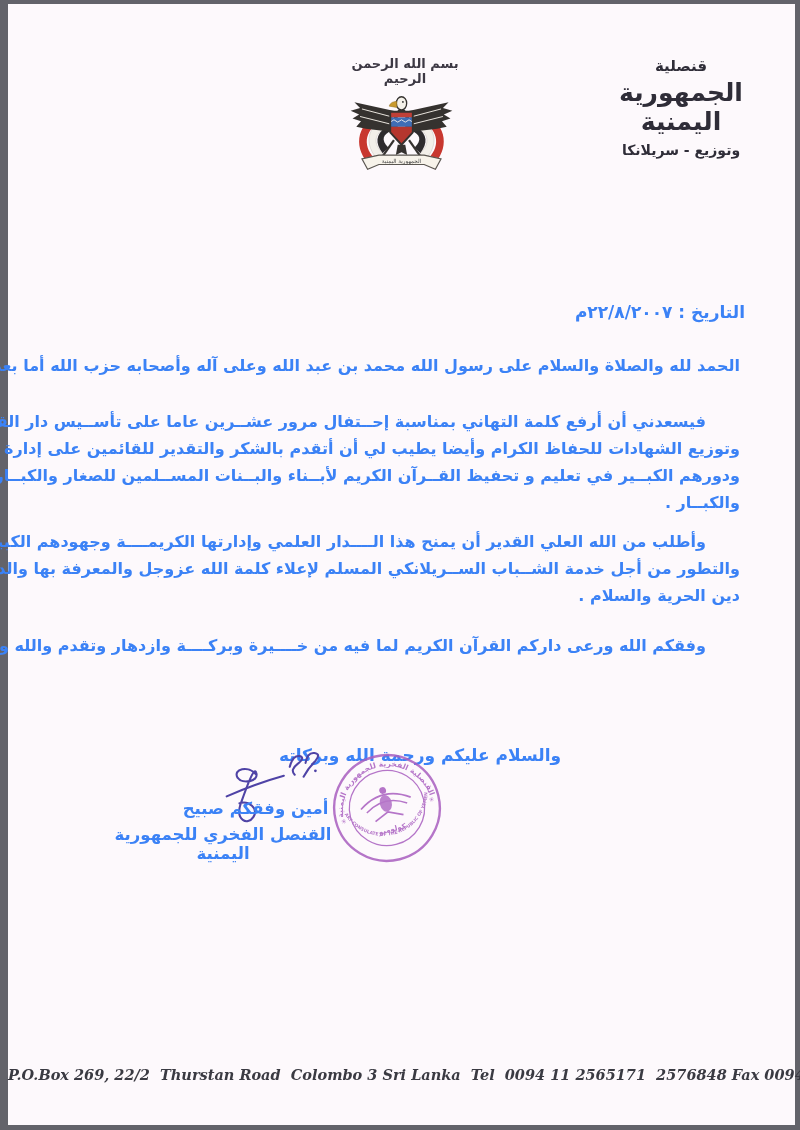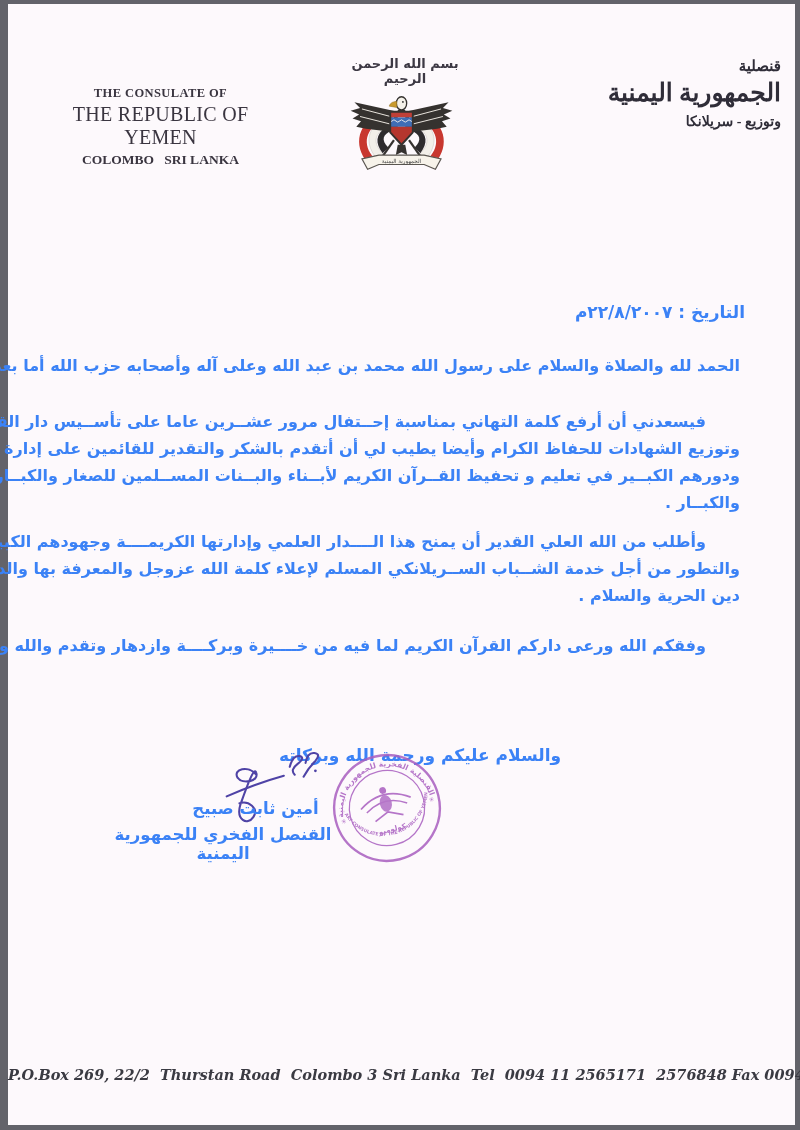--- a/index.html
+++ b/index.html
@@ -21,22 +21,22 @@
   }
   .hdr-left .l1{font-size:12.5px;font-weight:bold;letter-spacing:.4px;}
   .hdr-left .l2{font-size:20px;margin-top:2px;letter-spacing:.3px;}
   .hdr-left .l3{font-size:13.5px;font-weight:bold;margin-top:3px;white-space:pre;}
   .bismillah{
     position:absolute;left:342px;top:52px;width:110px;text-align:center;
     font-size:13px;font-weight:bold;color:#3d3944;direction:rtl;
   }
   .emblem{position:absolute;left:337px;top:80px;width:113px;height:97px;}
   .hdr-right{
-    position:absolute;left:573px;top:53px;width:200px;text-align:right;
-    color:#2f2d38;direction:rtl;font-family:Liberation Serif, serif;
+    position:absolute;left:573px;top:53px;width:200px;text-align:center;
+    color:#2f2d38;direction:rtl;
   }
   .hdr-right .r1{font-size:15px;font-weight:bold;}
   .hdr-right .r2{font-size:25px;font-weight:bold;margin-top:3px;}
   .hdr-right .r3{font-size:14px;font-weight:bold;margin-top:6px;}
   
   .ar{direction:rtl;color:#3b82f6;font-weight:bold;}
   .date-line{position:absolute;right:50px;top:298px;font-size:17px;}
   .salutation{position:absolute;right:55px;left:40px;top:352px;font-size:16px;text-align:right;white-space:nowrap;}
   .para{position:absolute;right:55px;left:30px;text-align:right;}
   .para .line{height:27px;line-height:27px;font-size:16px;white-space:nowrap;}
@@ -55,25 +55,20 @@
     position:absolute;left:0;right:0;top:1062px;text-align:center;
     font-family:"DejaVu Serif","Liberation Serif",serif;font-style:italic;font-weight:bold;
     font-size:14.5px;color:#3a3a42;white-space:pre;
   }
 </style>
 </head>
 <body>
 
 <div class="paper">
 
-  <div class="hdr-left">
-    <div class="l1">THE CONSULATE OF</div>
-    <div class="l2">THE REPUBLIC OF YEMEN</div>
-    <div class="l3">COLOMBO   SRI LANKA</div>
-  </div>
 
   <div class="bismillah">بسم الله الرحمن الرحيم</div>
 
   <svg class="emblem" viewBox="0 0 120 100">
 
     <g id="flagL">
       <path d="M34,32 C12,42 8,68 28,86 L34,80 C18,66 20,48 38,38 Z" fill="#c8372f"></path>
       <path d="M38,38 C22,48 22,64 34,78 L40,72 C30,62 30,52 44,44 Z" fill="#f2efe9" stroke="#b9b4ac" stroke-width="0.4"></path>
       <path d="M44,44 C32,52 32,62 40,72 L46,66 C38,58 40,52 50,48 Z" fill="#2e2c2e"></path>
     </g>
@@ -161,18 +156,18 @@
     <g stroke="#a95fc0" fill="none" stroke-width="2.2">
       <path d="M38,64 Q70,42 102,64"></path>
       <path d="M44,70 Q70,53 96,70" stroke-width="1.8"></path>
       <path d="M52,83 L70,75 L88,83"></path>
     </g>
     <ellipse cx="70" cy="64" rx="7.5" ry="10.5" fill="#a95fc0" opacity="0.9"></ellipse>
     <circle cx="70" cy="47.5" r="4.3" fill="#a95fc0"></circle>
     <text x="70" y="100" font-size="9" text-anchor="middle" fill="#a95fc0" font-weight="bold">كولومبو</text>
   </svg>
 
-  <div class="ar sig-name">أمين ثابت صبيح</div>
+  <div class="ar sig-name">أمين وفقكم صبيح</div>
   <div class="ar sig-title">القنصل الفخري للجمهورية اليمنية</div>
 
   <div class="footer">P.O.Box 269, 22/2  Thurstan Road  Colombo 3 Sri Lanka  Tel  0094 11 2565171  2576848 Fax 0094 11 2576959  E-mail: asubeih@sltnet.lk</div>
 
 </div>
 
 </body></html>

